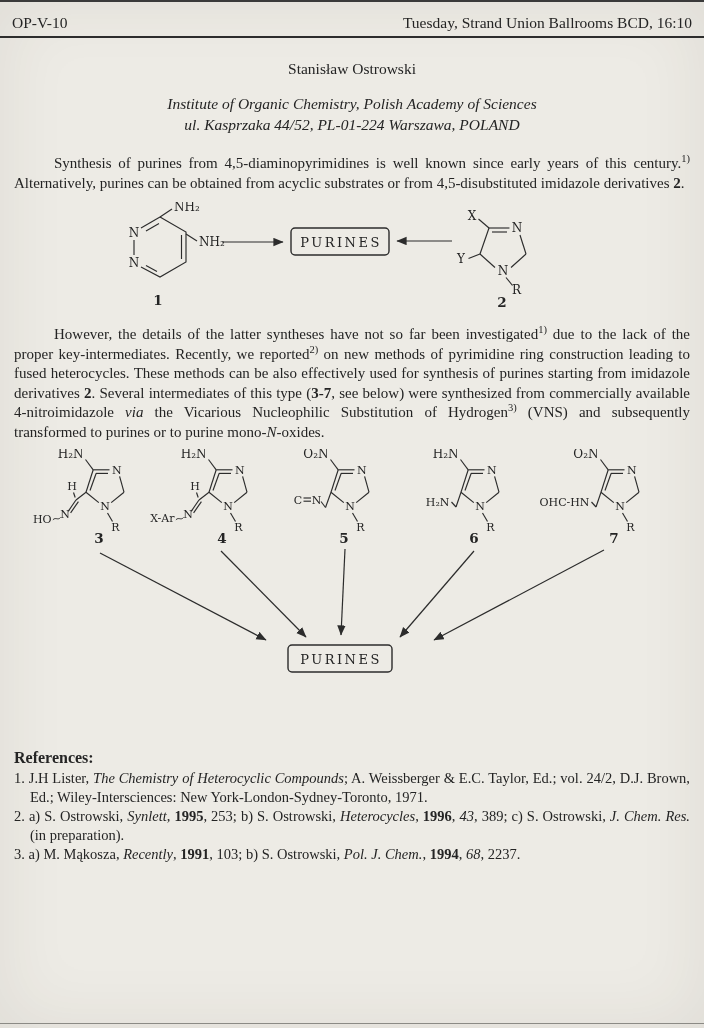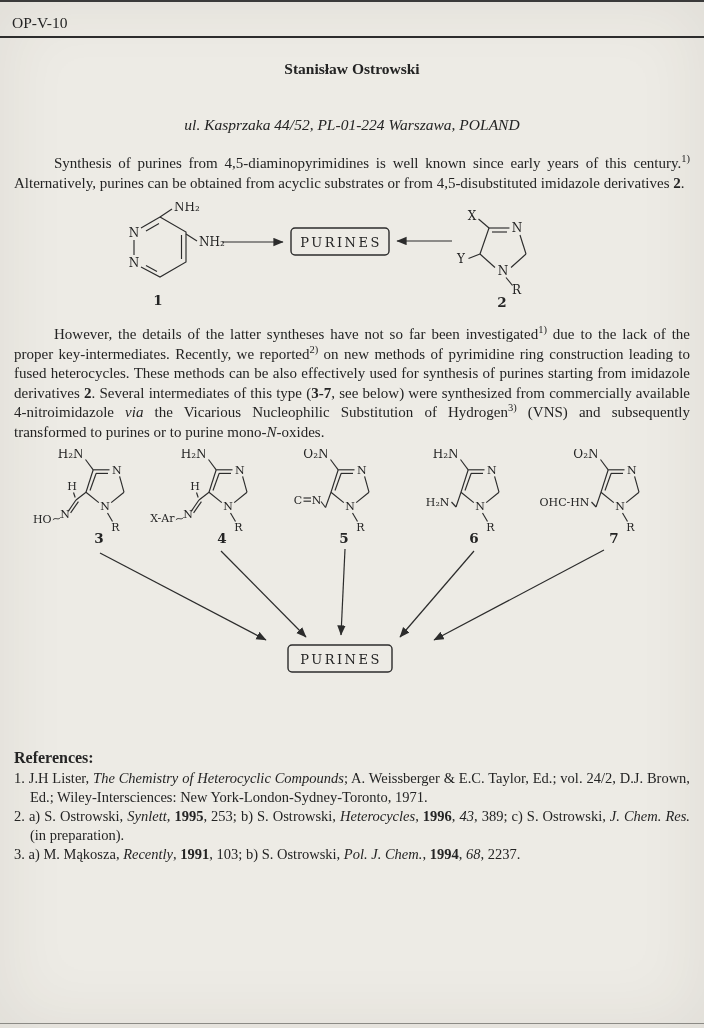--- a/index.html
+++ b/index.html
@@ -30,21 +30,21 @@
     margin-top:56px;
     text-align:center;
     font-size:15.5px;
     font-weight:bold;
     line-height:19px;
     letter-spacing:.2px;
   }
   .author {
     margin-top:22px;
     text-align:center;
-    font-weight:bold;
+    font-weight:normal;
     font-size:15.5px;
   }
   .affil {
     margin-top:15px;
     text-align:center;
     font-style:italic;
     font-size:15.5px;
     line-height:21px;
   }
 
@@ -87,27 +87,28 @@
   }
 </style>
 </head>
 <body>
 
 <div class="page">
   <div class="scan-line-top"></div>
 
   <header class="topbar">
     <span>OP-V-10</span>
+    <span>Tuesday, Strand Union Ballrooms BCD, 16:10</span>
   </header>
 
 
   <p class="author">Stanisław Ostrowski</p>
 
   <p class="affil">
-    <br>
+    <span>Institute of Organic Chemistry, Polish Academy of Sciences</span><br>
     <span>ul. Kasprzaka 44/52, PL-01-224 Warszawa, POLAND</span>
   </p>
 
   <p class="body-par p1"><span>Synthesis of purines from 4,5-diaminopyrimidines is well known since early years of this century.</span><span class="sup">1)</span><span> Alternatively, purines can be obtained from acyclic substrates or from 4,5-disubstituted imidazole derivatives </span><span class="b">2</span><span>.</span></p>
 
   <svg class="scheme scheme1" width="704" height="118" viewBox="0 0 704 118">
     <defs>
       <marker id="ah1" markerWidth="9" markerHeight="8" refX="8" refY="3.5" orient="auto">
         <path d="M0,0 L8.5,3.5 L0,7 Z" fill="#2c2c2c" stroke="none"></path>
       </marker>

